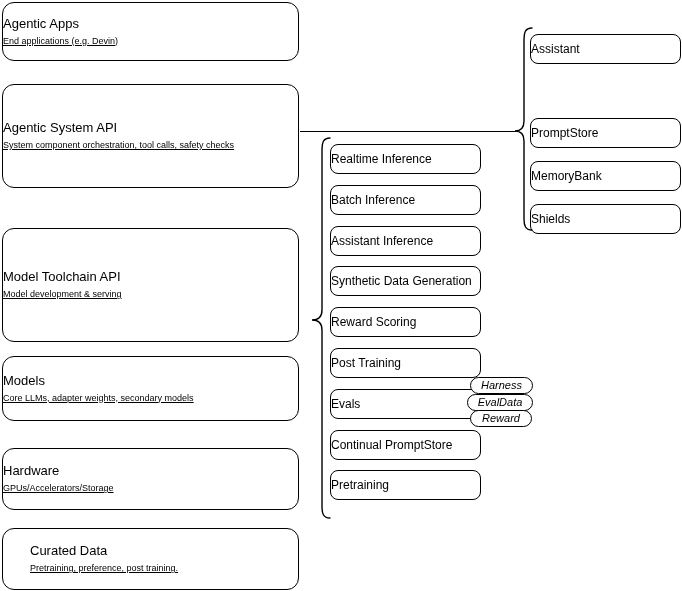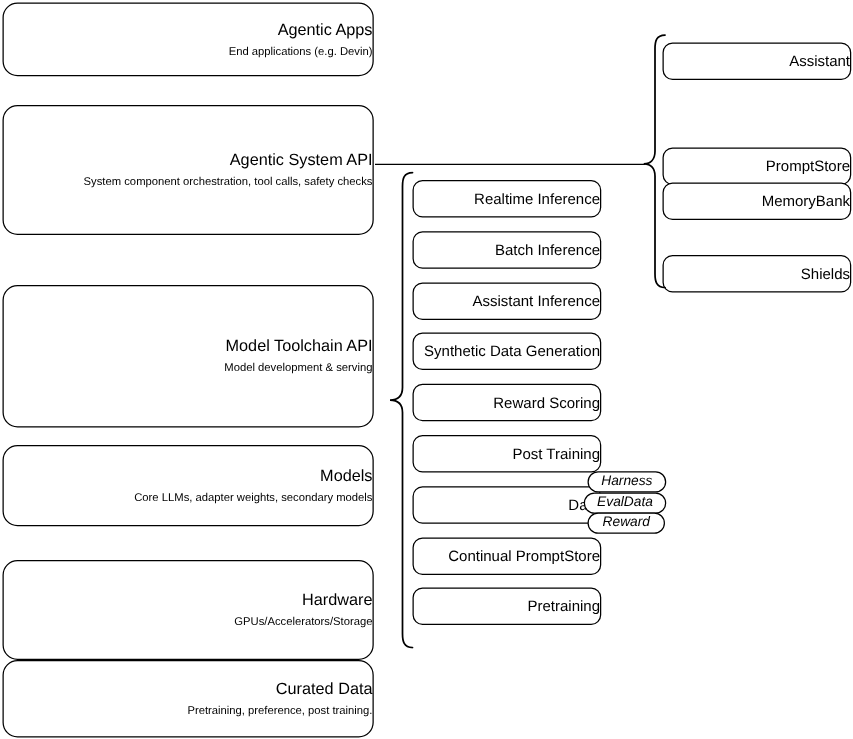--- a/index.html
+++ b/index.html
@@ -21,36 +21,37 @@
 
   
   .box {
     position: absolute;
     box-sizing: border-box;
     border: 1px solid #000000;
     border-radius: 10px;
     background: #ffffff;
     display: flex;
     flex-direction: column;
-    align-items: flex-end;
+    align-items: flex-start;
     justify-content: center;
     text-align: center;
   }
   .box .title {
     font-size: 13px;
     line-height: 16px;
     color: #000000;
     white-space: nowrap;
   }
   .box .subtitle {
     font-size: 9px;
     line-height: 13px;
     color: #000000;
     margin-top: 3px;
     white-space: nowrap;
+    text-decoration: underline;
   }
 
   
   .layer {
     left: 2px;
     width: 297px;
     border-radius: 12px;
   }
 
   
@@ -123,26 +124,26 @@
   <div class="box layer" style="top:228px;height:114px;">
     <div class="title">Model Toolchain API</div>
     <div class="subtitle">Model development &amp; serving</div>
   </div>
 
   <div class="box layer" style="top:356px;height:65px;">
     <div class="title">Models</div>
     <div class="subtitle">Core LLMs, adapter weights, secondary models</div>
   </div>
 
-  <div class="box layer" style="top:448px;height:80px;">
+  <div class="box layer" style="top:448px;height:62px;">
     <div class="title">Hardware</div>
     <div class="subtitle">GPUs/Accelerators/Storage</div>
   </div>
 
-  <div class="box layer" style="top:528px;height:62px;">
+  <div class="box layer" style="top:528px;height:62px;padding-left:27px;">
     <div class="title">Curated Data</div>
     <div class="subtitle">Pretraining, preference, post training.</div>
   </div>
 
   <div class="connector" style="left:300px;top:131px;width:216px;"></div>
 
   <div class="brace" style="left:310px;top:137px;">
     <svg width="22" height="382" viewBox="0 0 22 382" fill="none" xmlns="http://www.w3.org/2000/svg">
       <path d="M20 1 C13 1 12 6 12 12 L12 173 C12 180 8 183 2 183 C8 183 12 186 12 193 L12 370 C12 376 13 381 20 381" stroke="#000000" stroke-width="1.4" fill="none" stroke-linecap="round"></path>
     </svg>
@@ -166,21 +167,21 @@
   <div class="box cap mid" style="top:266px;">
     <div class="title">Synthetic Data Generation</div>
   </div>
   <div class="box cap mid" style="top:307px;">
     <div class="title">Reward Scoring</div>
   </div>
   <div class="box cap mid" style="top:348px;">
     <div class="title">Post Training</div>
   </div>
   <div class="box cap mid" style="top:389px;">
-    <div class="title">Data</div>
+    <div class="title">Evals</div>
   </div>
   <div class="box cap mid" style="top:430px;">
     <div class="title">Continual PromptStore</div>
   </div>
   <div class="box cap mid" style="top:470px;">
     <div class="title">Pretraining</div>
   </div>
 
   <div class="pill" style="left:470px;top:377px;width:63px;">
     <span>Harness</span>
@@ -191,20 +192,20 @@
   <div class="pill" style="left:470px;top:410px;width:62px;">
     <span>Reward</span>
   </div>
 
   <div class="box cap rgt" style="top:34px;">
     <div class="title">Assistant</div>
   </div>
   <div class="box cap rgt" style="top:118px;">
     <div class="title">PromptStore</div>
   </div>
-  <div class="box cap rgt" style="top:146px;padding-left:26px;">
+  <div class="box cap rgt" style="top:161px;">
     <div class="title">MemoryBank</div>
   </div>
   <div class="box cap rgt" style="top:204px;">
     <div class="title">Shields</div>
   </div>
 
 </div>
 
 </body></html>

